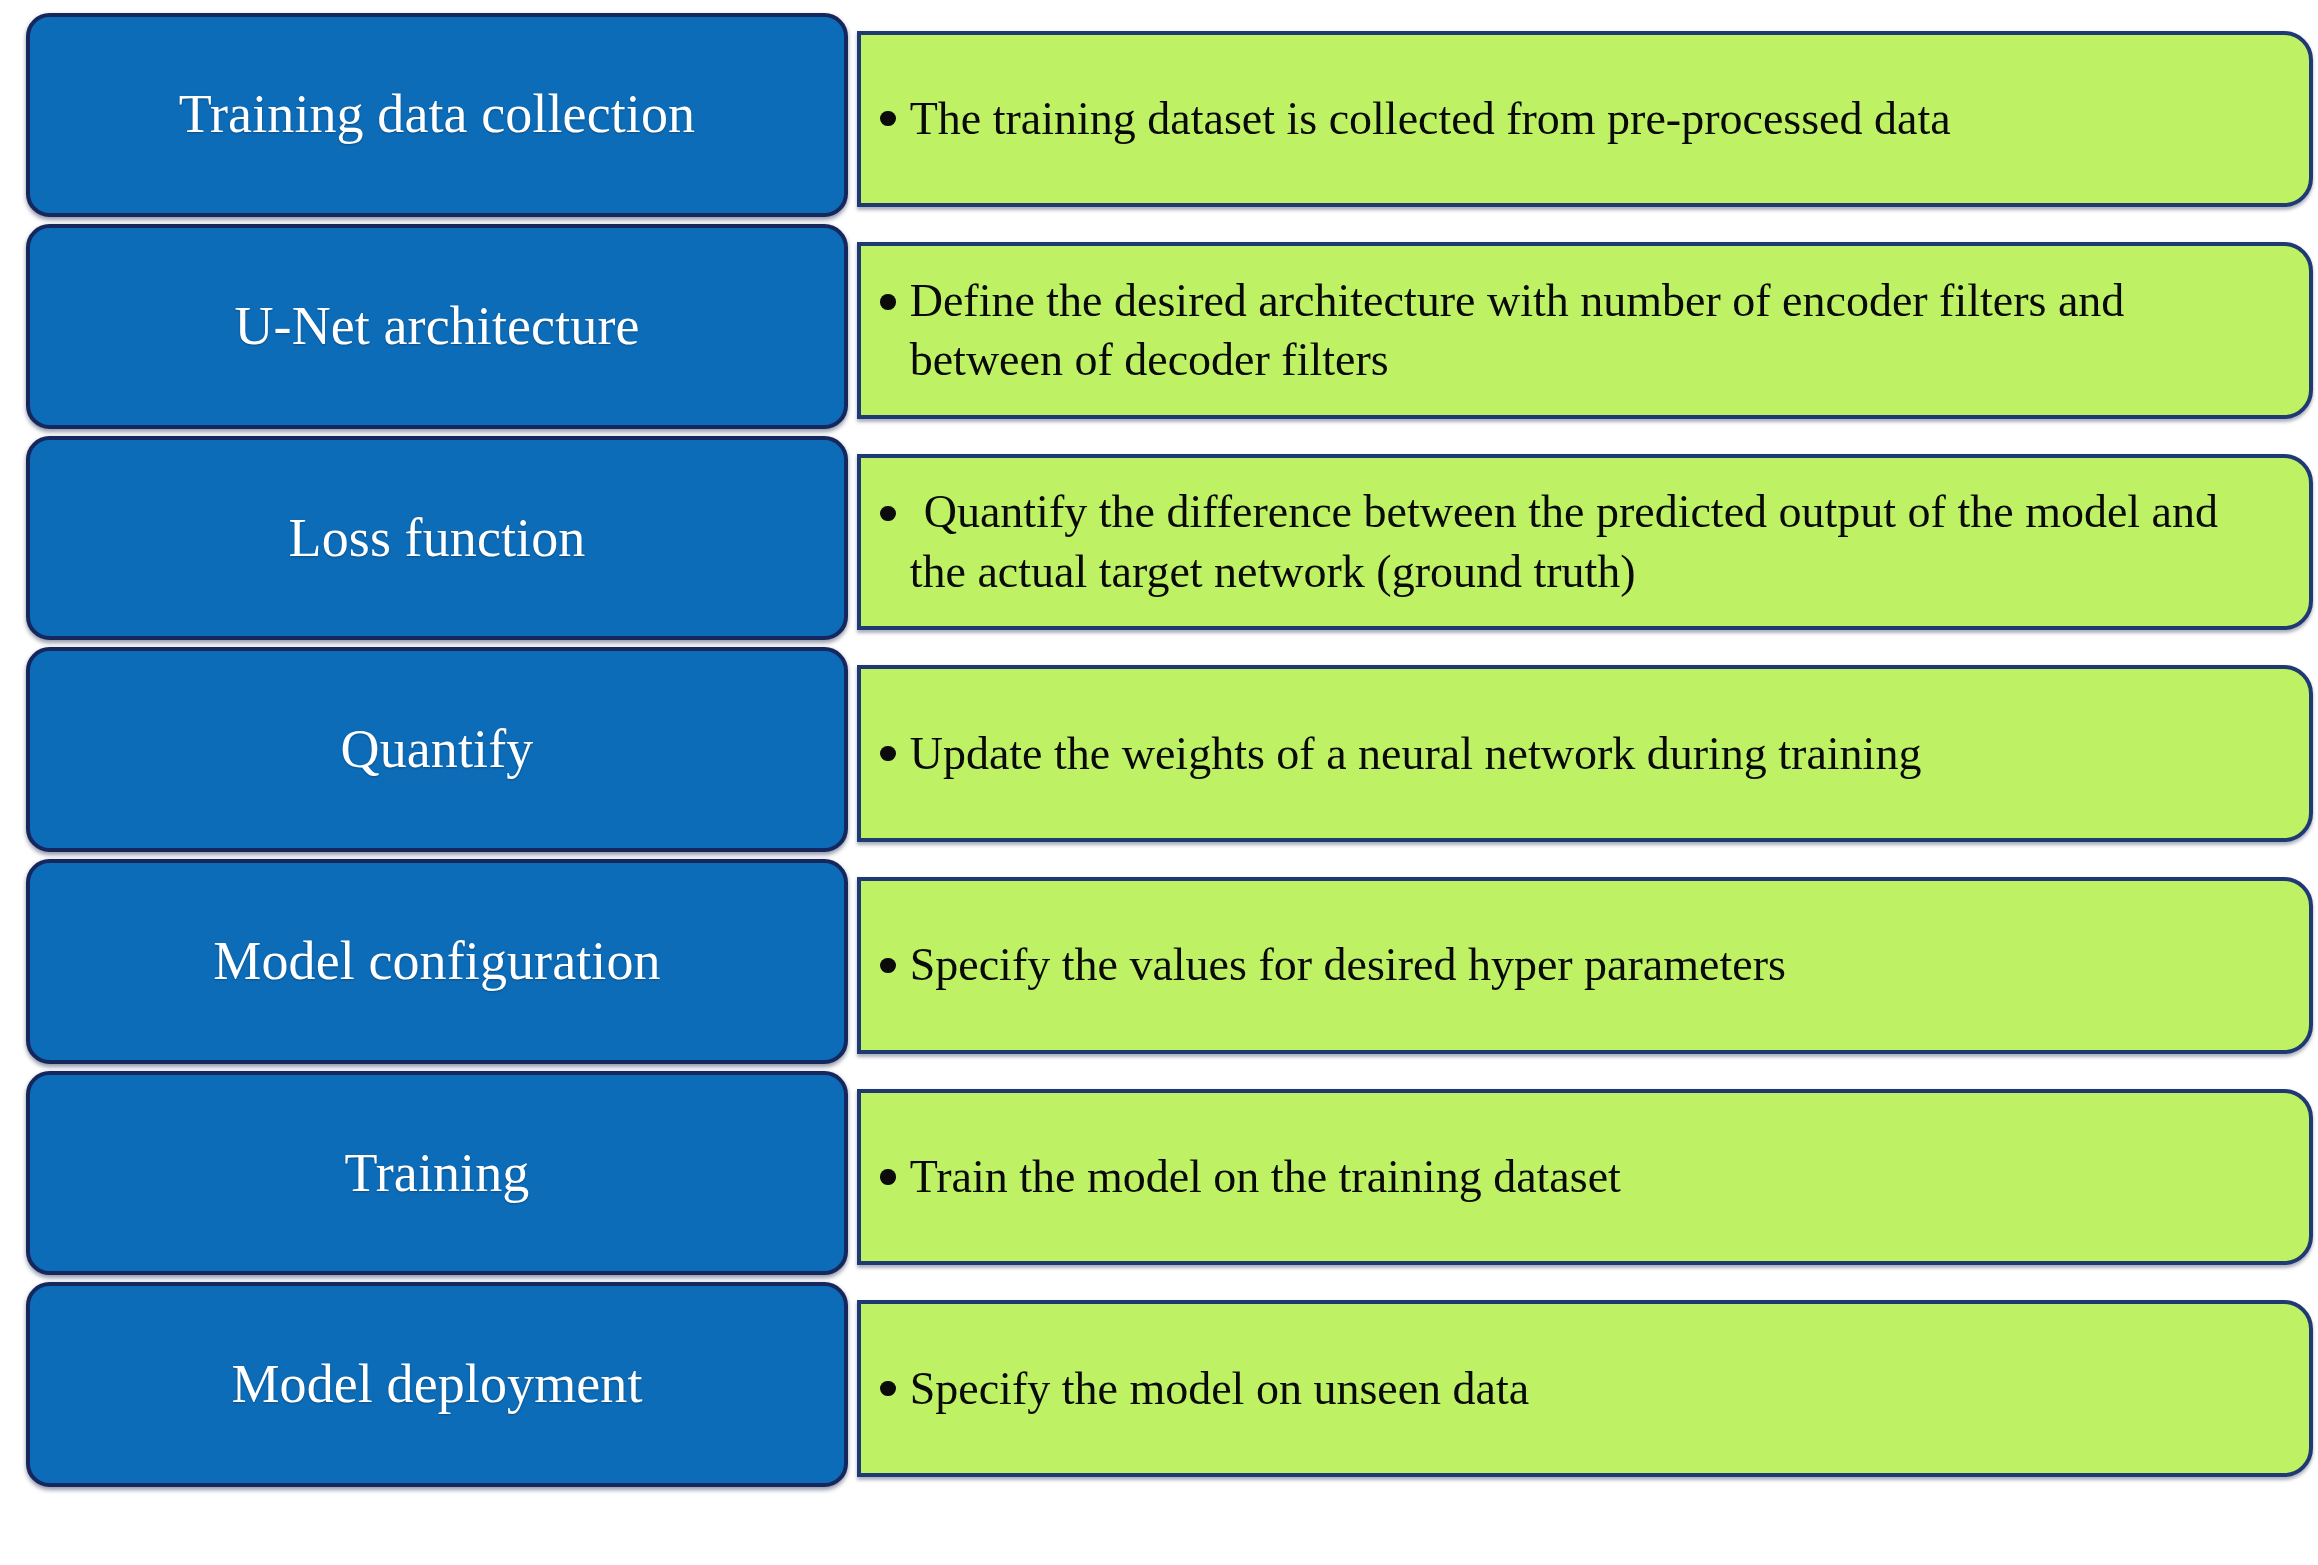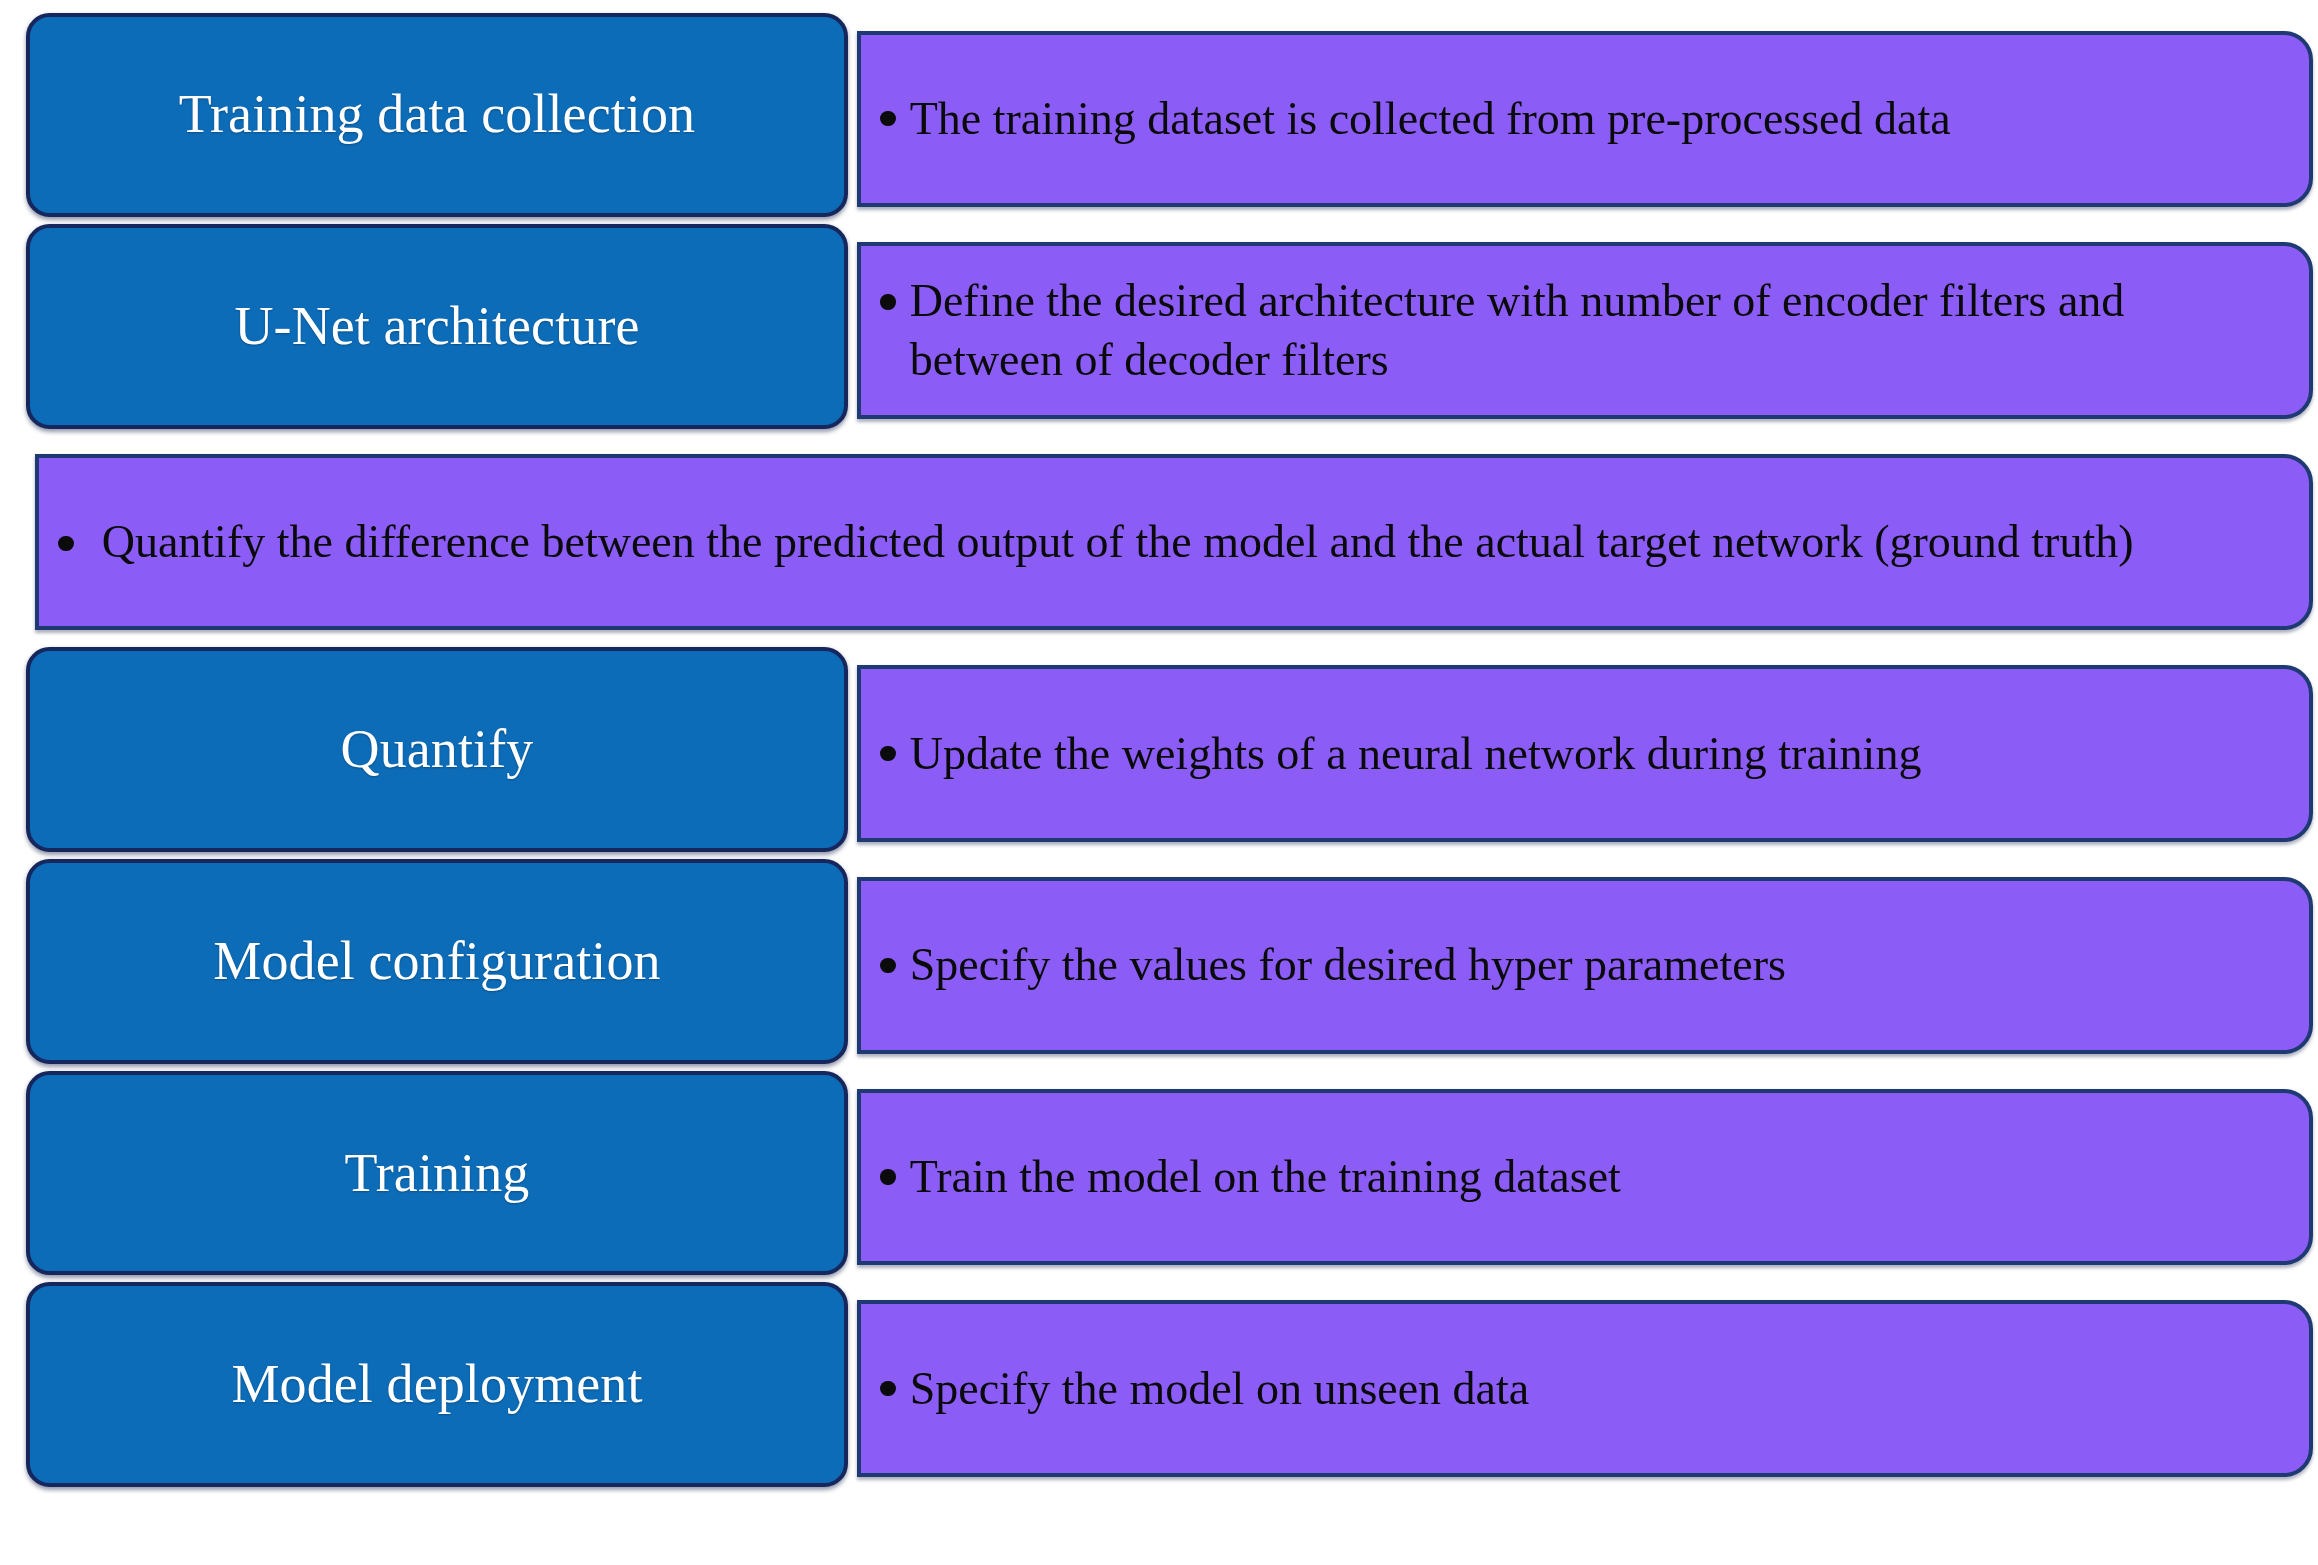--- a/index.html
+++ b/index.html
@@ -62,21 +62,21 @@
   }
 
   
   .desc-panel {
     position: relative;
     flex: 1 1 auto;
     margin-left: 9px;
     margin-top: 18px;
     margin-bottom: 10px;
     box-sizing: border-box;
-    background: #8b5cf6;
+    background: #bef264;
     border: 4.2px solid #1F3A73;
     border-left-width: 4.2px;
     border-radius: 0 29px 29px 0;
     display: flex;
     align-items: center;
     box-shadow: 0 2.8px 3.5px rgba(20,30,70,0.35);
     overflow: hidden;
   }
 
   .desc-inner {
@@ -134,20 +134,23 @@
     </div>
     <div class="desc-panel">
       <div class="desc-inner">
         <span class="bullet-dot"></span>
         <span class="desc-text">Define the desired architecture with number of encoder filters and between of decoder filters</span>
       </div>
     </div>
   </div>
 
   <div class="flow-row">
+    <div class="stage-box">
+      <span class="stage-label">Loss function</span>
+    </div>
     <div class="desc-panel">
       <div class="desc-inner">
         <span class="bullet-dot"></span>
         <span class="desc-text indent-lead">Quantify the difference between the predicted output of the model and the actual target network (ground truth)</span>
       </div>
     </div>
   </div>
 
   <div class="flow-row">
     <div class="stage-box">

